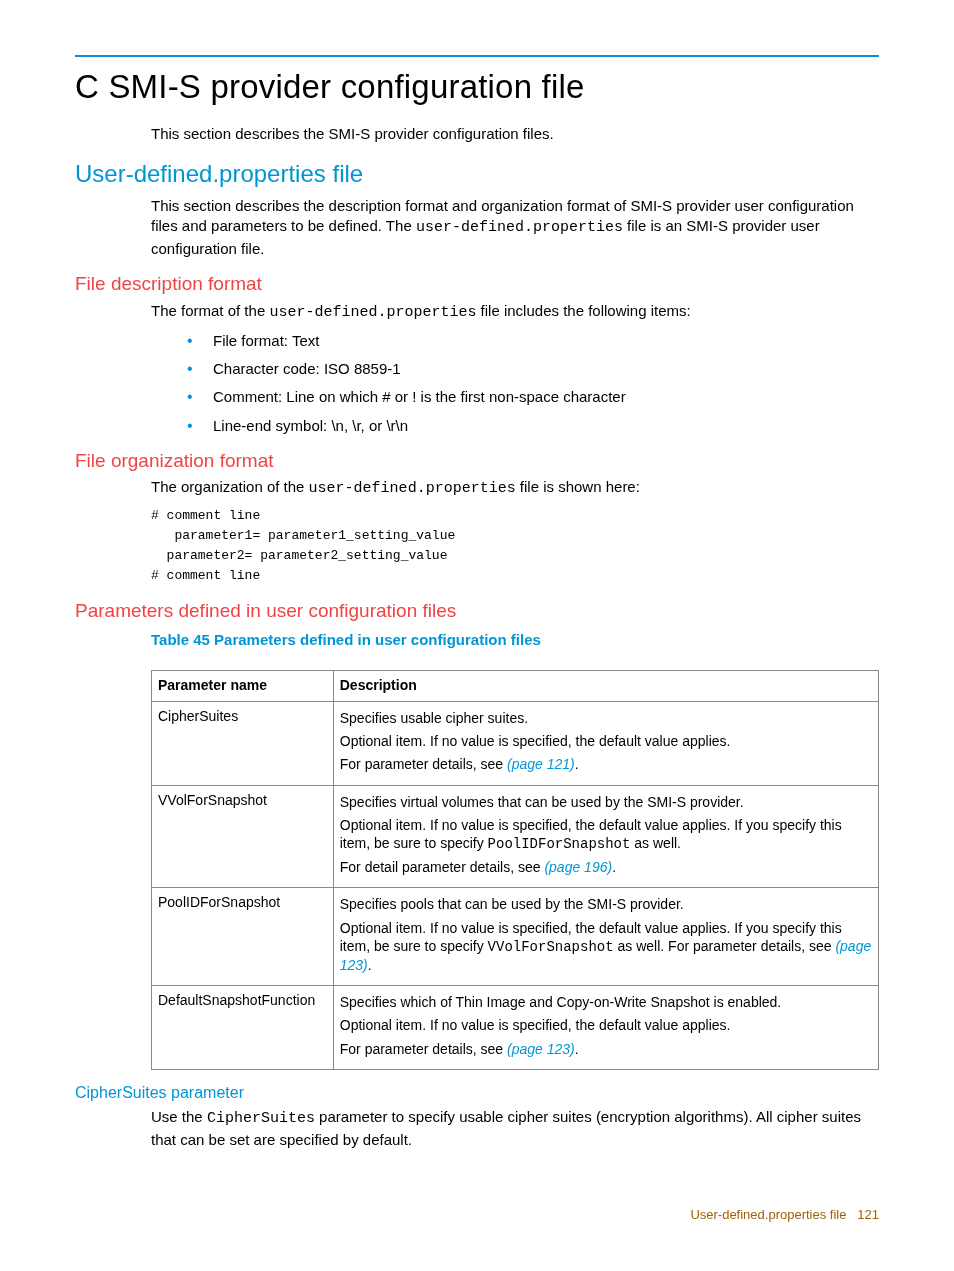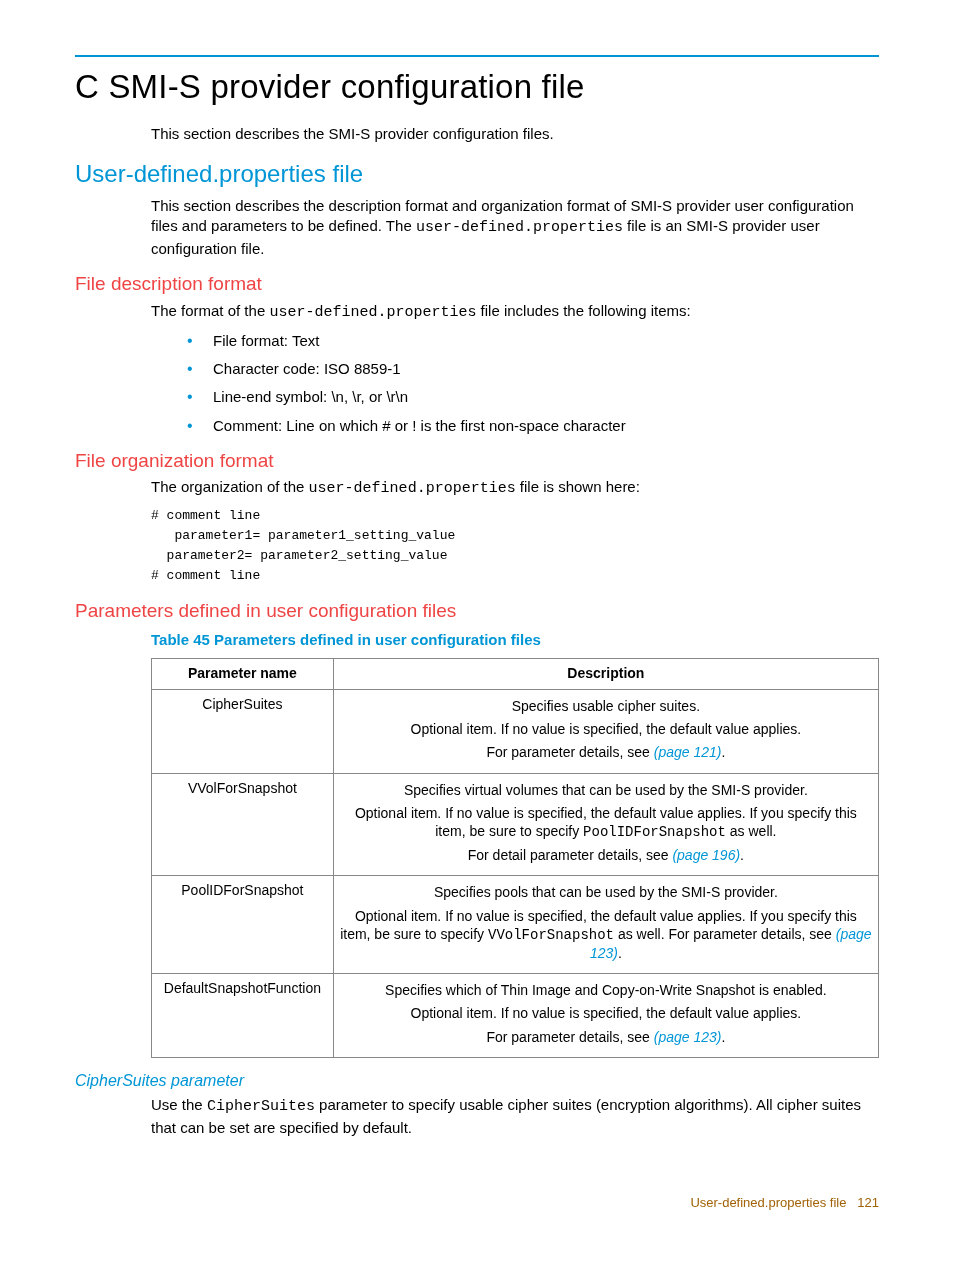--- a/index.html
+++ b/index.html
@@ -33,21 +33,20 @@
     font-size: 19px;
     font-weight: 300;
     color: #ef4444;
     margin: 12px 0 4px 0;
   }
   h4 {
     font-size: 16px;
     font-weight: 300;
     color: #0096d6;
     margin: 12px 0 4px 0;
-    font-style: italic;
   }
   .body-indent {
     margin-left: 76px;
   }
   p { margin: 4px 0; }
   .mono { font-family: "Courier New", monospace; }
   ul {
     list-style: none;
     margin: 6px 0 10px 0;
     padding-left: 112px;
@@ -68,32 +67,32 @@
   pre {
     font-family: "Courier New", monospace;
     margin: 6px 0 4px 76px;
     font-size: 13px;
     line-height: 1.55;
     white-space: pre;
   }
   .table-caption {
     color: #0096d6;
     font-weight: bold;
-    margin: 6px 0 8px 76px;
+    margin: 6px 0 20px 76px;
     font-size: 15px;
   }
   table {
     border-collapse: collapse;
     width: calc(100% - 76px);
     margin-left: 76px;
     font-size: 14px;
   }
   th, td {
     border: 1px solid #888;
-    text-align: center;
+    text-align: left;
     vertical-align: top;
     padding: 5px 6px 6px 6px;
   }
   th {
     font-weight: bold;
     font-size: 14px;
   }
   td .cell-p { margin: 2px 0 5px 0; line-height: 1.3; }
   .link { color: #0096d6; font-style: italic; }
   .footer {
@@ -117,22 +116,22 @@
   <span>This section describes the description format and organization format of SMI-S provider user configuration files and parameters to be defined. The </span><span class="mono">user-defined.properties</span><span> file is an SMI-S provider user configuration file.</span>
 </p>
 
 <h3>File description format</h3>
 <p class="body-indent">
   <span>The format of the </span><span class="mono">user-defined.properties</span><span> file includes the following items:</span>
 </p>
 <ul>
   <li>File format: Text</li>
   <li>Character code: ISO 8859-1</li>
+  <li>Comment: Line on which # or ! is the first non-space character</li>
   <li>Line-end symbol: \n, \r, or \r\n</li>
-  <li>Comment: Line on which # or ! is the first non-space character</li>
 </ul>
 
 <h3>File organization format</h3>
 <p class="body-indent">
   <span>The organization of the </span><span class="mono">user-defined.properties</span><span> file is shown here:</span>
 </p>
 <pre># comment line
    parameter1= parameter1_setting_value
   parameter2= parameter2_setting_value
 # comment line</pre>

